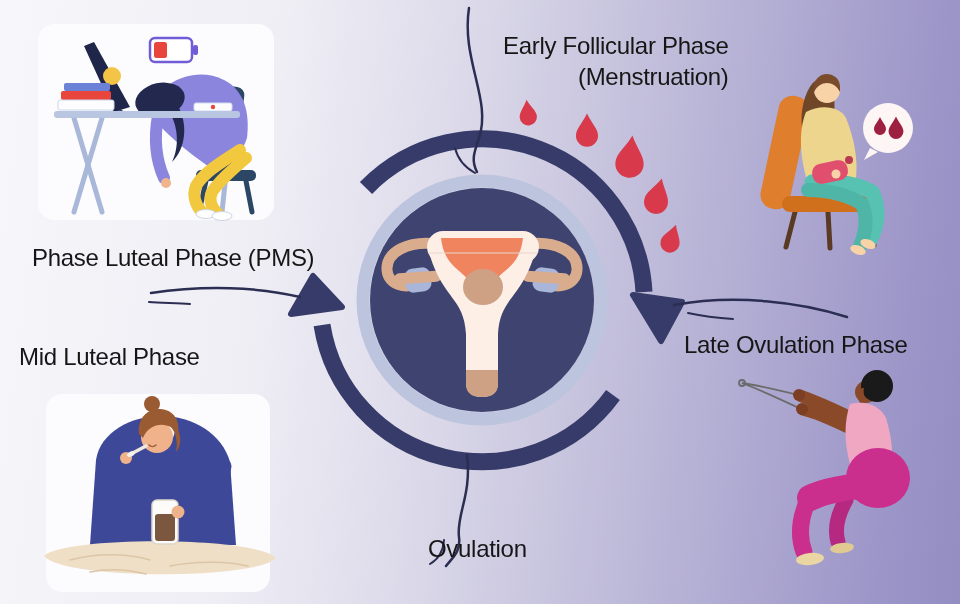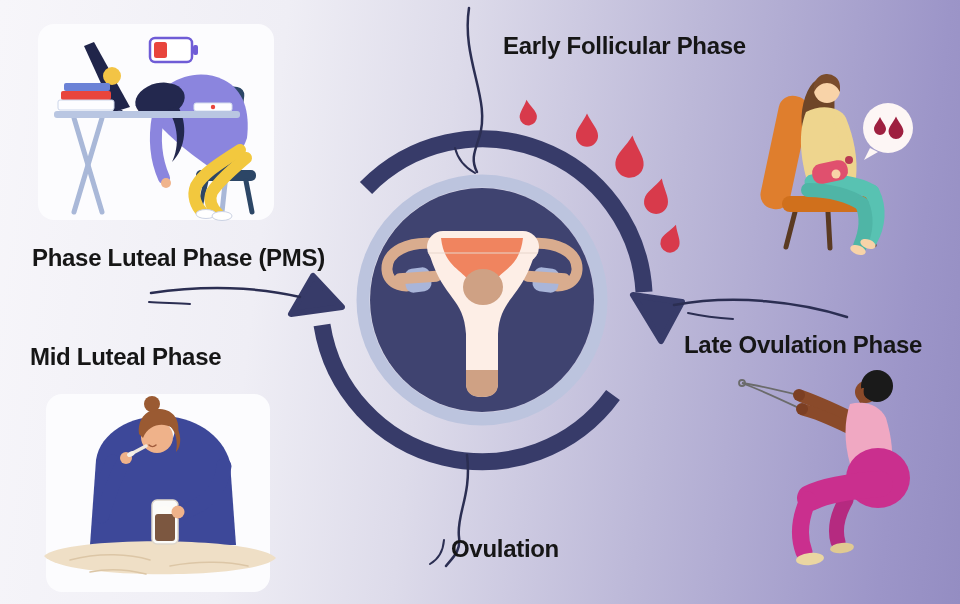--- a/index.html
+++ b/index.html
@@ -3,21 +3,21 @@
 <meta charset="utf-8">
 <style>
   html,body{margin:0;padding:0;background:#888;}
   .canvas{
     position:relative;width:960px;height:604px;overflow:hidden;
     background:linear-gradient(97deg,#f7f6fa 0%,#efeef5 28%,#dddbea 45%,#bcb8d8 68%,#9c95c8 92%,#948dc2 100%);
     font-family:"Liberation Sans",sans-serif;
   }
   .art{position:absolute;left:0;top:0;}
   .label{
-    position:absolute;font-weight:700;color:#161616;font-size:24px;
+    position:absolute;font-weight:400;color:#161616;font-size:24px;
     letter-spacing:-0.3px;white-space:nowrap;line-height:31px;text-align:right;
   }
 </style>
 </head>
 <body>
 
 <div class="canvas">
 
 <svg class="art" width="960" height="604" viewBox="0 0 960 604">
   <defs>
@@ -205,19 +205,20 @@
       <path d="M102,516 C108,498 114,478 124,462" fill="none" stroke="#3d4899" stroke-width="14" stroke-linecap="round"></path>
       <circle cx="126" cy="458" r="6" fill="#efb28a"></circle>
       <line x1="129" y1="455" x2="146" y2="446" stroke="#efe9df" stroke-width="3.5" stroke-linecap="round"></line>
       <ellipse cx="131" cy="454" rx="4" ry="2.5" fill="#f5f0e8" transform="rotate(-25 131 454)"></ellipse>
     </g>
   </g>
 </svg>
 
 <div class="label" style="left:503px;top:30px;">
   <div>Early Follicular Phase</div>
+  <div>(Menstruation)</div>
 </div>
 <div class="label" style="left:32px;top:242px;">Phase Luteal Phase (PMS)</div>
-<div class="label" style="left:30px;top:341px;">Mid Luteal Phase</div>
+<div class="label" style="left:19px;top:341px;">Mid Luteal Phase</div>
 <div class="label" style="left:684px;top:329px;">Late Ovulation Phase</div>
-<div class="label" style="left:451px;top:533px;">Ovulation</div>
+<div class="label" style="left:428px;top:533px;">Ovulation</div>
 
 </div>
 
 </body></html>

